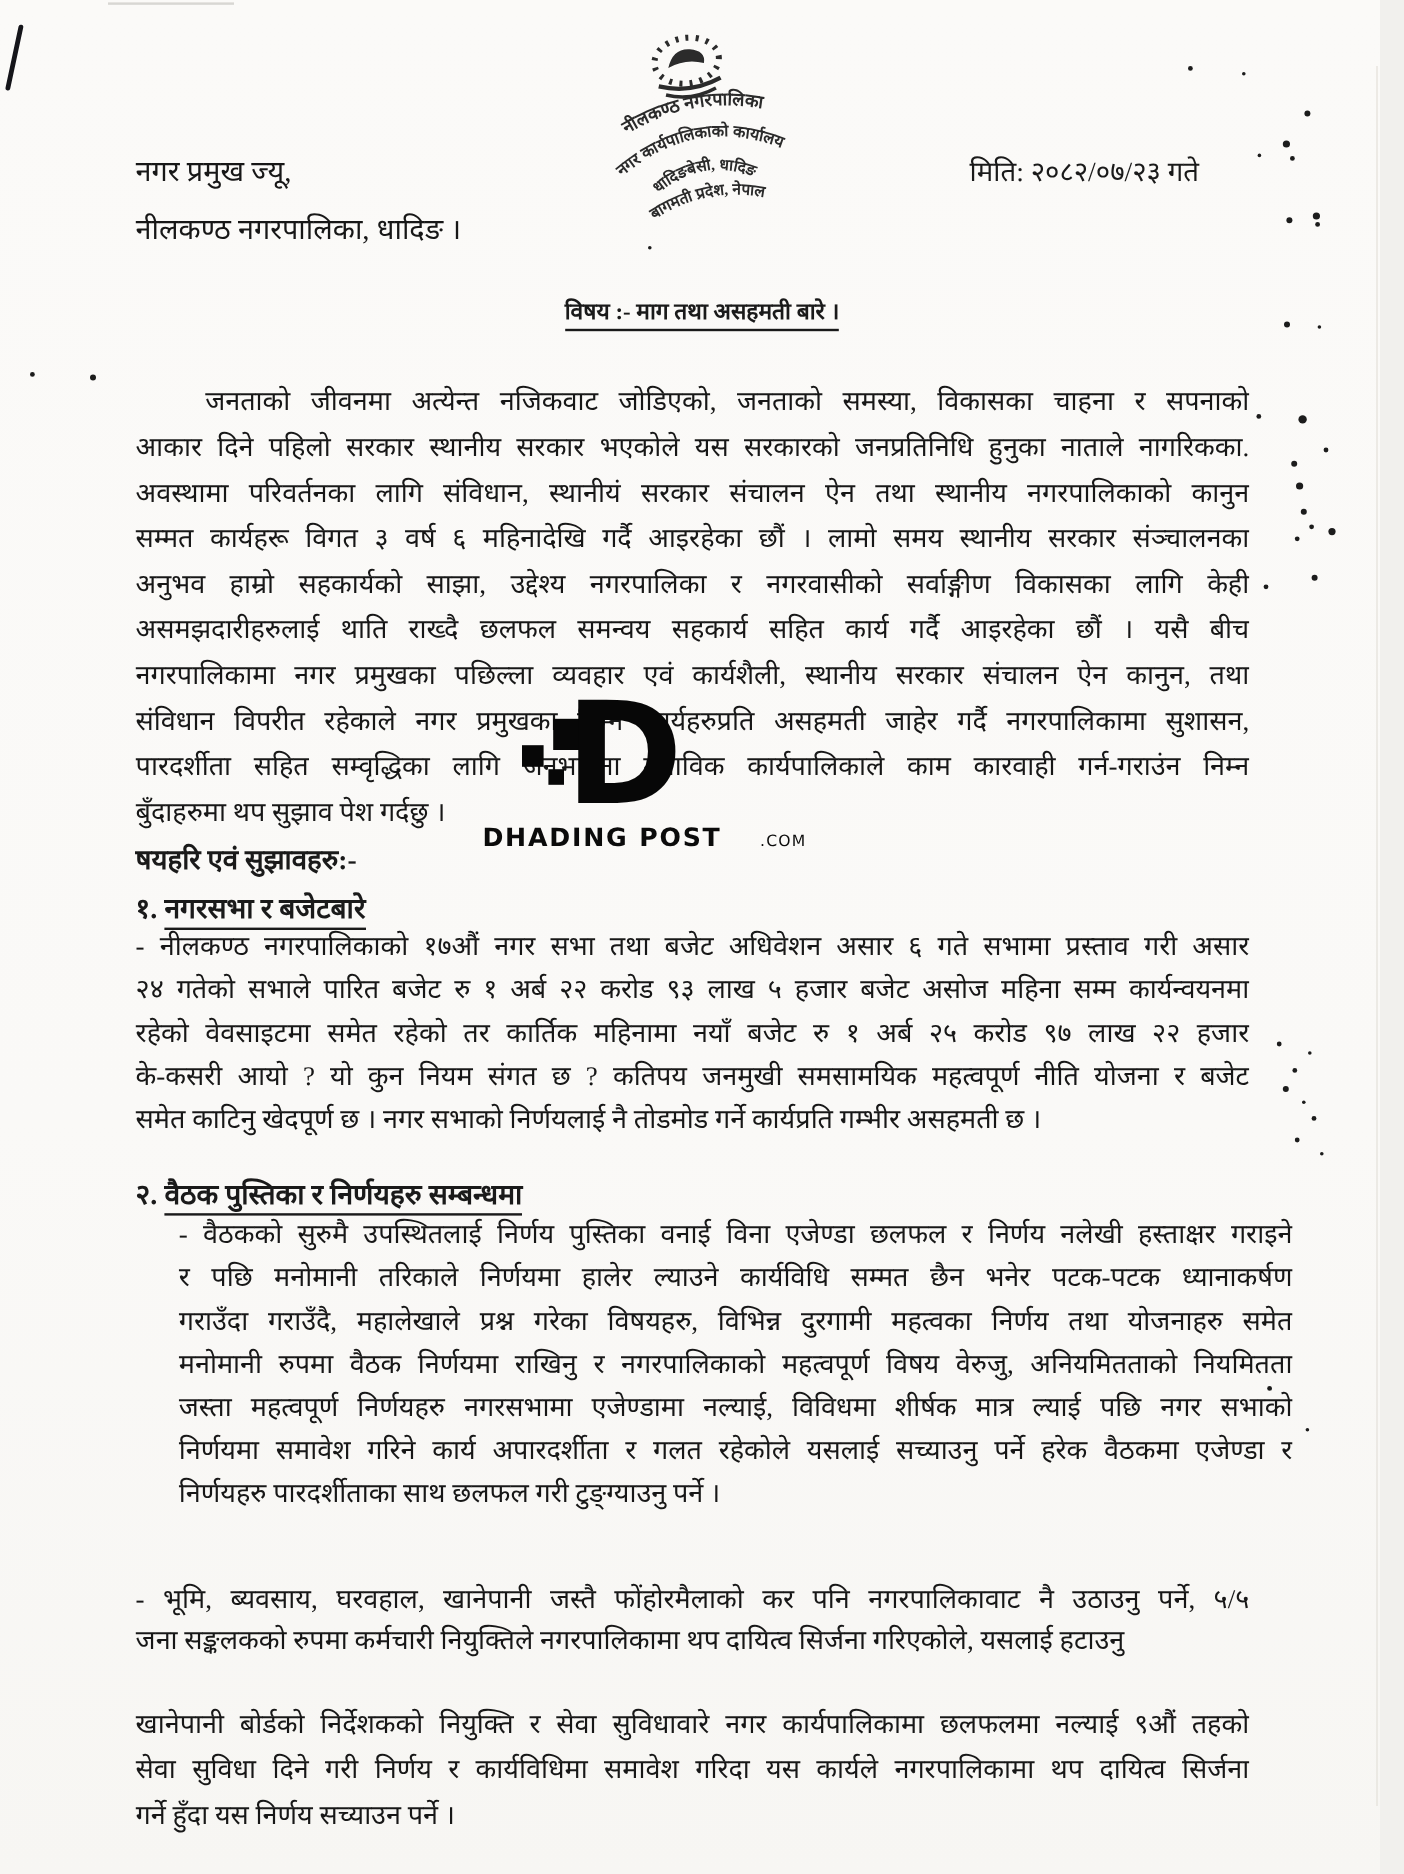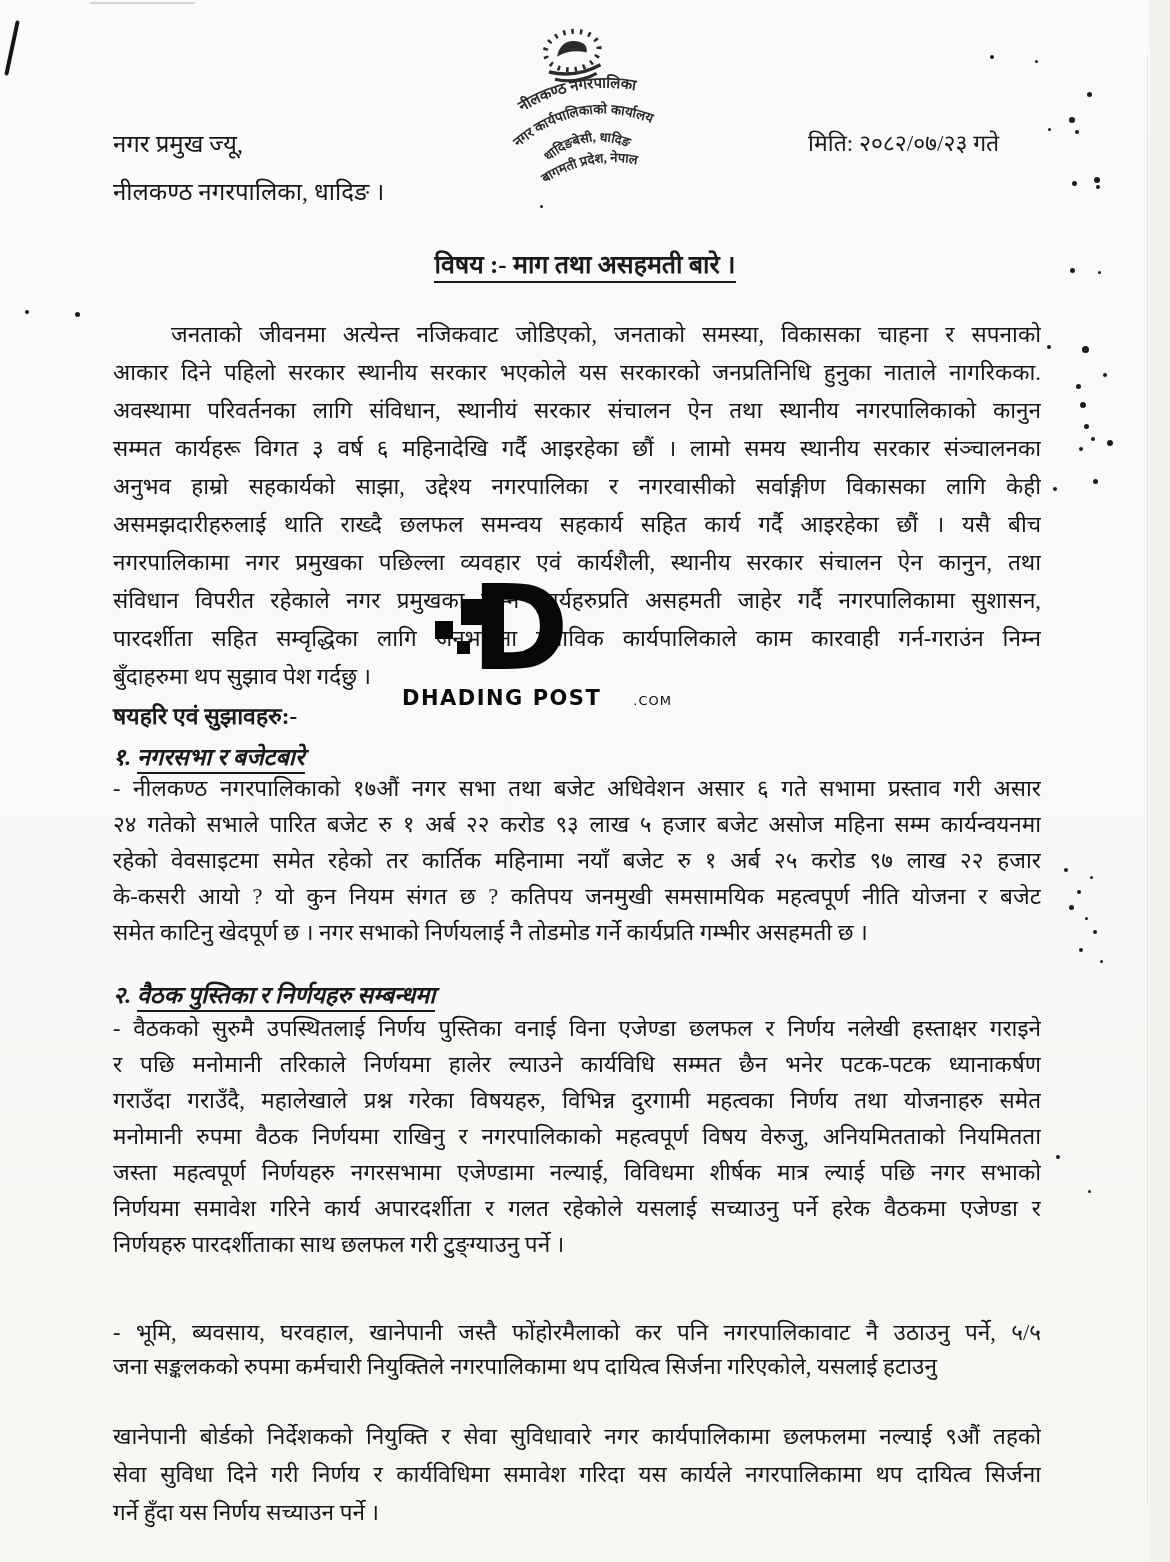--- a/index.html
+++ b/index.html
@@ -16,35 +16,35 @@
   .page-edge{position:absolute;top:0;right:0;width:20px;height:100%;background:#f1f0ed;}
   .top-scan-line{position:absolute;top:2px;left:90px;width:105px;height:2px;background:#c9c7c3;opacity:.7;}
   .edge-line{position:absolute;top:55px;left:1147px;width:1px;height:1450px;background:#e3e0da;}
   .pen-mark{position:absolute;left:10px;top:20px;width:4px;height:56px;background:#15151a;border-radius:2px;transform:rotate(12deg);}
   .dot{position:absolute;background:#1c1c1c;border-radius:50%;}
 
   .txt{position:absolute;white-space:nowrap;}
   .recipient{left:113px;top:120px;font-size:24px;line-height:48px;}
   .date{left:808px;top:126px;font-size:23px;}
 
-  .subject{left:0;top:246px;width:1170px;text-align:center;font-size:25px;font-weight:bold;white-space:nowrap;}
+  .subject{left:0;top:246px;width:1170px;text-align:center;font-size:19px;font-weight:bold;white-space:nowrap;}
   .subject span{border-bottom:2px solid #1a1a1a;padding-bottom:3px;}
 
   .lines{position:absolute;left:113px;width:928px;font-size:22.5px;color:#171717;}
   .lines .line{height:var(--lh);overflow:hidden;text-align:justify;text-align-last:justify;white-space:normal;}
   .lines .line:last-child{text-align-last:left;}
   .lines.plain .line{text-align:left;text-align-last:left;}
   .indent-first .line:first-child{text-indent:58px;}
 
   .intro{top:318px;--lh:38px;}
   .list-intro{left:113px;top:699px;font-size:23px;font-weight:bold;}
-  .sec-head{position:absolute;left:113px;font-size:23.5px;font-weight:bold;white-space:nowrap;font-style:italic;}
+  .sec-head{position:absolute;left:113px;font-size:23.5px;font-weight:bold;white-space:nowrap;}
   .sec-head .underlined{border-bottom:2px solid #1a1a1a;padding-bottom:2px;}
   .sec1-head{top:740px;} .sec1-lines{top:772px;--lh:36px;}
-  .sec2-head{top:978px;} .sec2-lines{top:1012px;--lh:36px;}
+  .sec2-head{top:978px;} .sec2-lines{top:1012px;margin-left:36px;--lh:36px;}
   .sec3-head{top:1281px;} .sec3-lines-a{top:1316px;--lh:34px;} .sec3-lines-b{top:1420px;--lh:38px;}
 
   
   .seal{position:absolute;left:480px;top:16px;width:200px;height:180px;transform:rotate(-8deg);}
   .seal text{font-family:"Liberation Serif","DejaVu Serif",serif;font-weight:bold;fill:#2b2b2b;}
 
   
   .wm-logo{position:absolute;left:425px;top:575px;width:160px;height:120px;z-index:5;}
   .wm-d{position:absolute;left:46px;top:3px;font-family:"DejaVu Sans","Liberation Sans",sans-serif;
         font-weight:900;font-size:118px;line-height:100px;color:#070707;}

